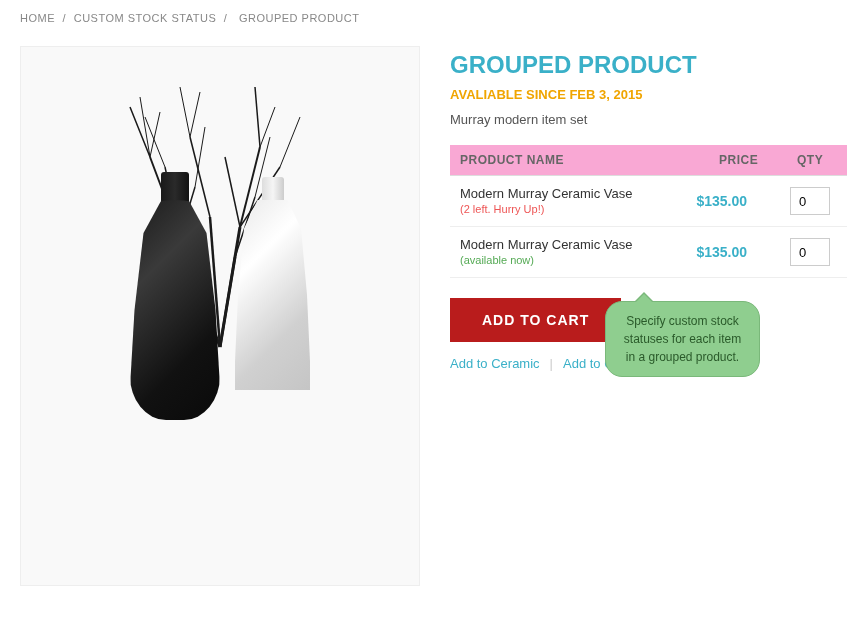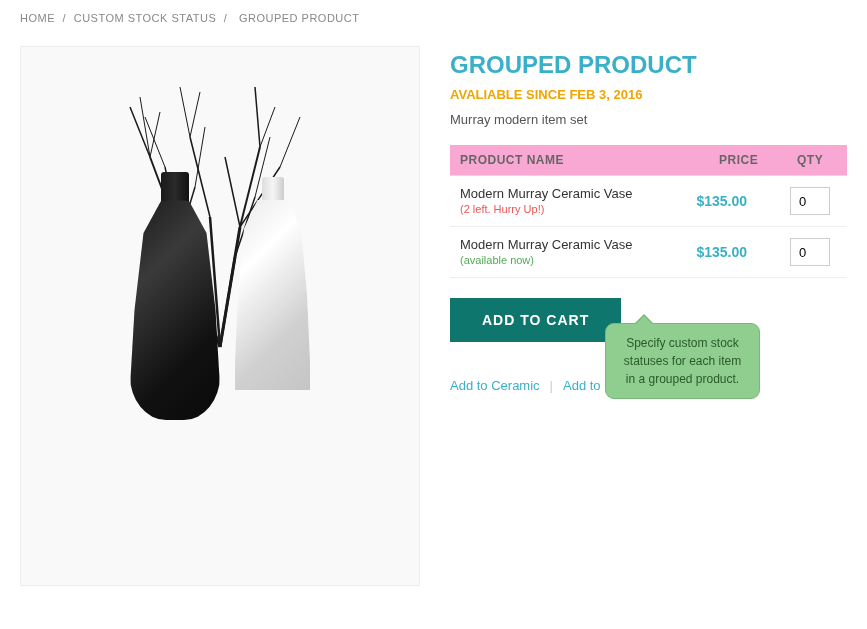--- a/index.html
+++ b/index.html
@@ -205,30 +205,30 @@
     .qty-input {
       width: 40px;
       height: 28px;
       text-align: center;
       border: 1px solid #ccc;
       font-size: 13px;
       padding: 2px;
     }
 
     .add-to-cart-btn {
-      background: #0f766e;
+      background: #b91c1c;
       color: #fff;
       border: none;
       padding: 14px 32px;
       font-size: 14px;
       font-weight: bold;
       letter-spacing: 1px;
       cursor: pointer;
       text-transform: uppercase;
-      margin-bottom: 36px;
+      margin-bottom: 14px;
     }
 
     .links-row {
       display: flex;
       align-items: center;
       gap: 10px;
       font-size: 13px;
       position: relative;
     }
 
@@ -241,21 +241,21 @@
       color: #ccc;
     }
 
     
     .tooltip-callout {
       position: absolute;
       left: 155px;
       top: -55px;
       background: #8fce8f;
       border: 1px solid #7ab87a;
-      border-radius: 9px;
+      border-radius: 17px;
       padding: 10px 14px;
       width: 155px;
       font-size: 12px;
       color: #2a5a2a;
       text-align: center;
       line-height: 1.5;
       z-index: 10;
     }
 
     .tooltip-callout::before {
@@ -333,21 +333,21 @@
 
       <div class="vase-white" style="z-index:1; margin-bottom:30px;">
         <div class="vase-white-neck"></div>
         <div class="vase-white-body"></div>
       </div>
     </div>
   </div>
 
   <div class="product-info">
     <h1 class="product-title">GROUPED PRODUCT</h1>
-    <div class="availability">AVALIABLE SINCE FEB 3, 2016</div>
+    <div class="availability">AVALIABLE SINCE FEB 3, 2015</div>
     <div class="product-description">Murray modern item set</div>
 
     
     <table class="product-table">
       <thead>
         <tr>
           <th>PRODUCT NAME</th>
           <th class="price-col">PRICE</th>
           <th class="qty-col">QTY</th>
         </tr>

